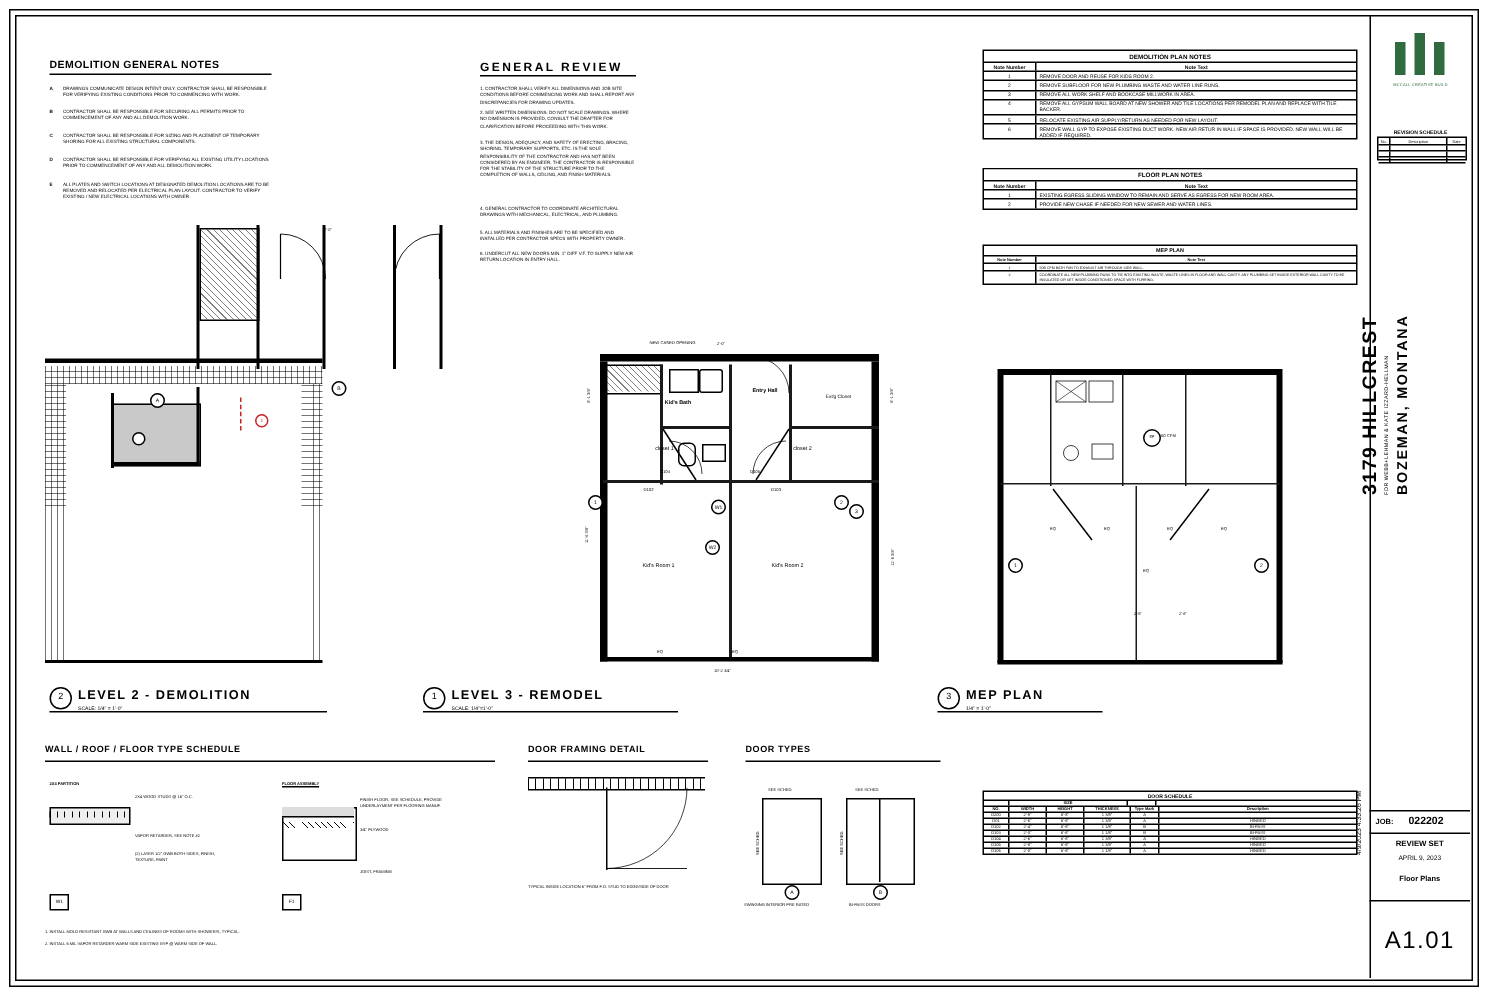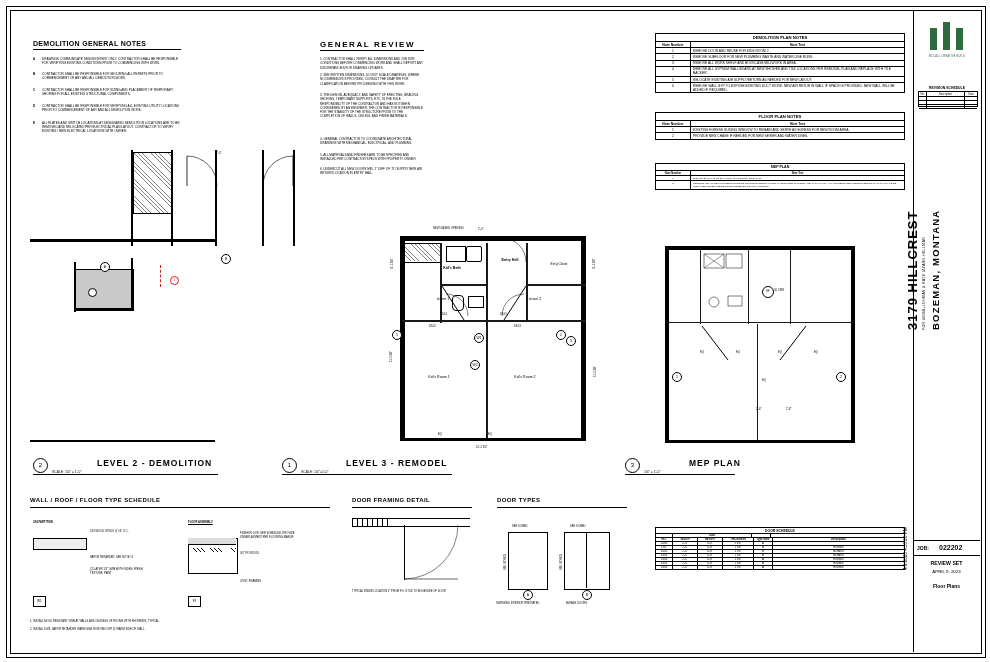--- a/index.html
+++ b/index.html
@@ -59,21 +59,21 @@
   #dem-notes-rule{left:33px;top:49px;width:148px;height:1px;background:#000;}
   .demnote{position:absolute;font-size:3.1px;line-height:1.35;}
   .demnote .lt{position:absolute;left:0;top:0;font-weight:bold;}
   .demnote .tx{margin-left:9px;display:block;}
 
   #gen-notes-title{left:320px;top:40px;font-size:8px;font-weight:bold;letter-spacing:1.6px;}
   #gen-notes-rule{left:320px;top:50px;width:104px;height:1px;background:#000;}
   .gnote{position:absolute;left:320px;width:104px;font-size:3.05px;line-height:1.4;}
 
   
-  .planlabel{position:absolute;font-size:8.5px;font-weight:bold;letter-spacing:1px;margin-left:45px;}
+  .planlabel{position:absolute;font-size:8.5px;font-weight:bold;letter-spacing:1px;}
   .planscale{position:absolute;font-size:3.4px;}
   .plancirc{position:absolute;width:13px;height:13px;border:.8px solid #000;border-radius:50%;
       font-size:6px;text-align:center;line-height:13px;}
   .secrule{position:absolute;height:1px;background:#000;}
 
   
   .brick{background-image:
       repeating-linear-gradient(0deg,rgba(0,0,0,.55) 0 .5px,transparent .5px 4px),
       repeating-linear-gradient(90deg,rgba(0,0,0,.55) 0 .5px,transparent .5px 4px);}
   .hatch45{background-image:repeating-linear-gradient(45deg,rgba(0,0,0,.5) 0 .5px,transparent .5px 3px);}
@@ -525,14 +525,17 @@
 
   <div class="abs" id="job-row">
     <span class="jl">JOB:</span>
     <span class="jv">022202</span>
   </div>
   <div class="abs" id="issue">
     <div class="l1">REVIEW SET</div>
     <div class="l2">APRIL 9, 2023</div>
     <div class="l3">Floor Plans</div>
   </div>
+  <div class="abs" id="sheetno-box">
+    <div id="sheetno">A1.01</div>
+  </div>
 
 </div>
 
 </body></html>

